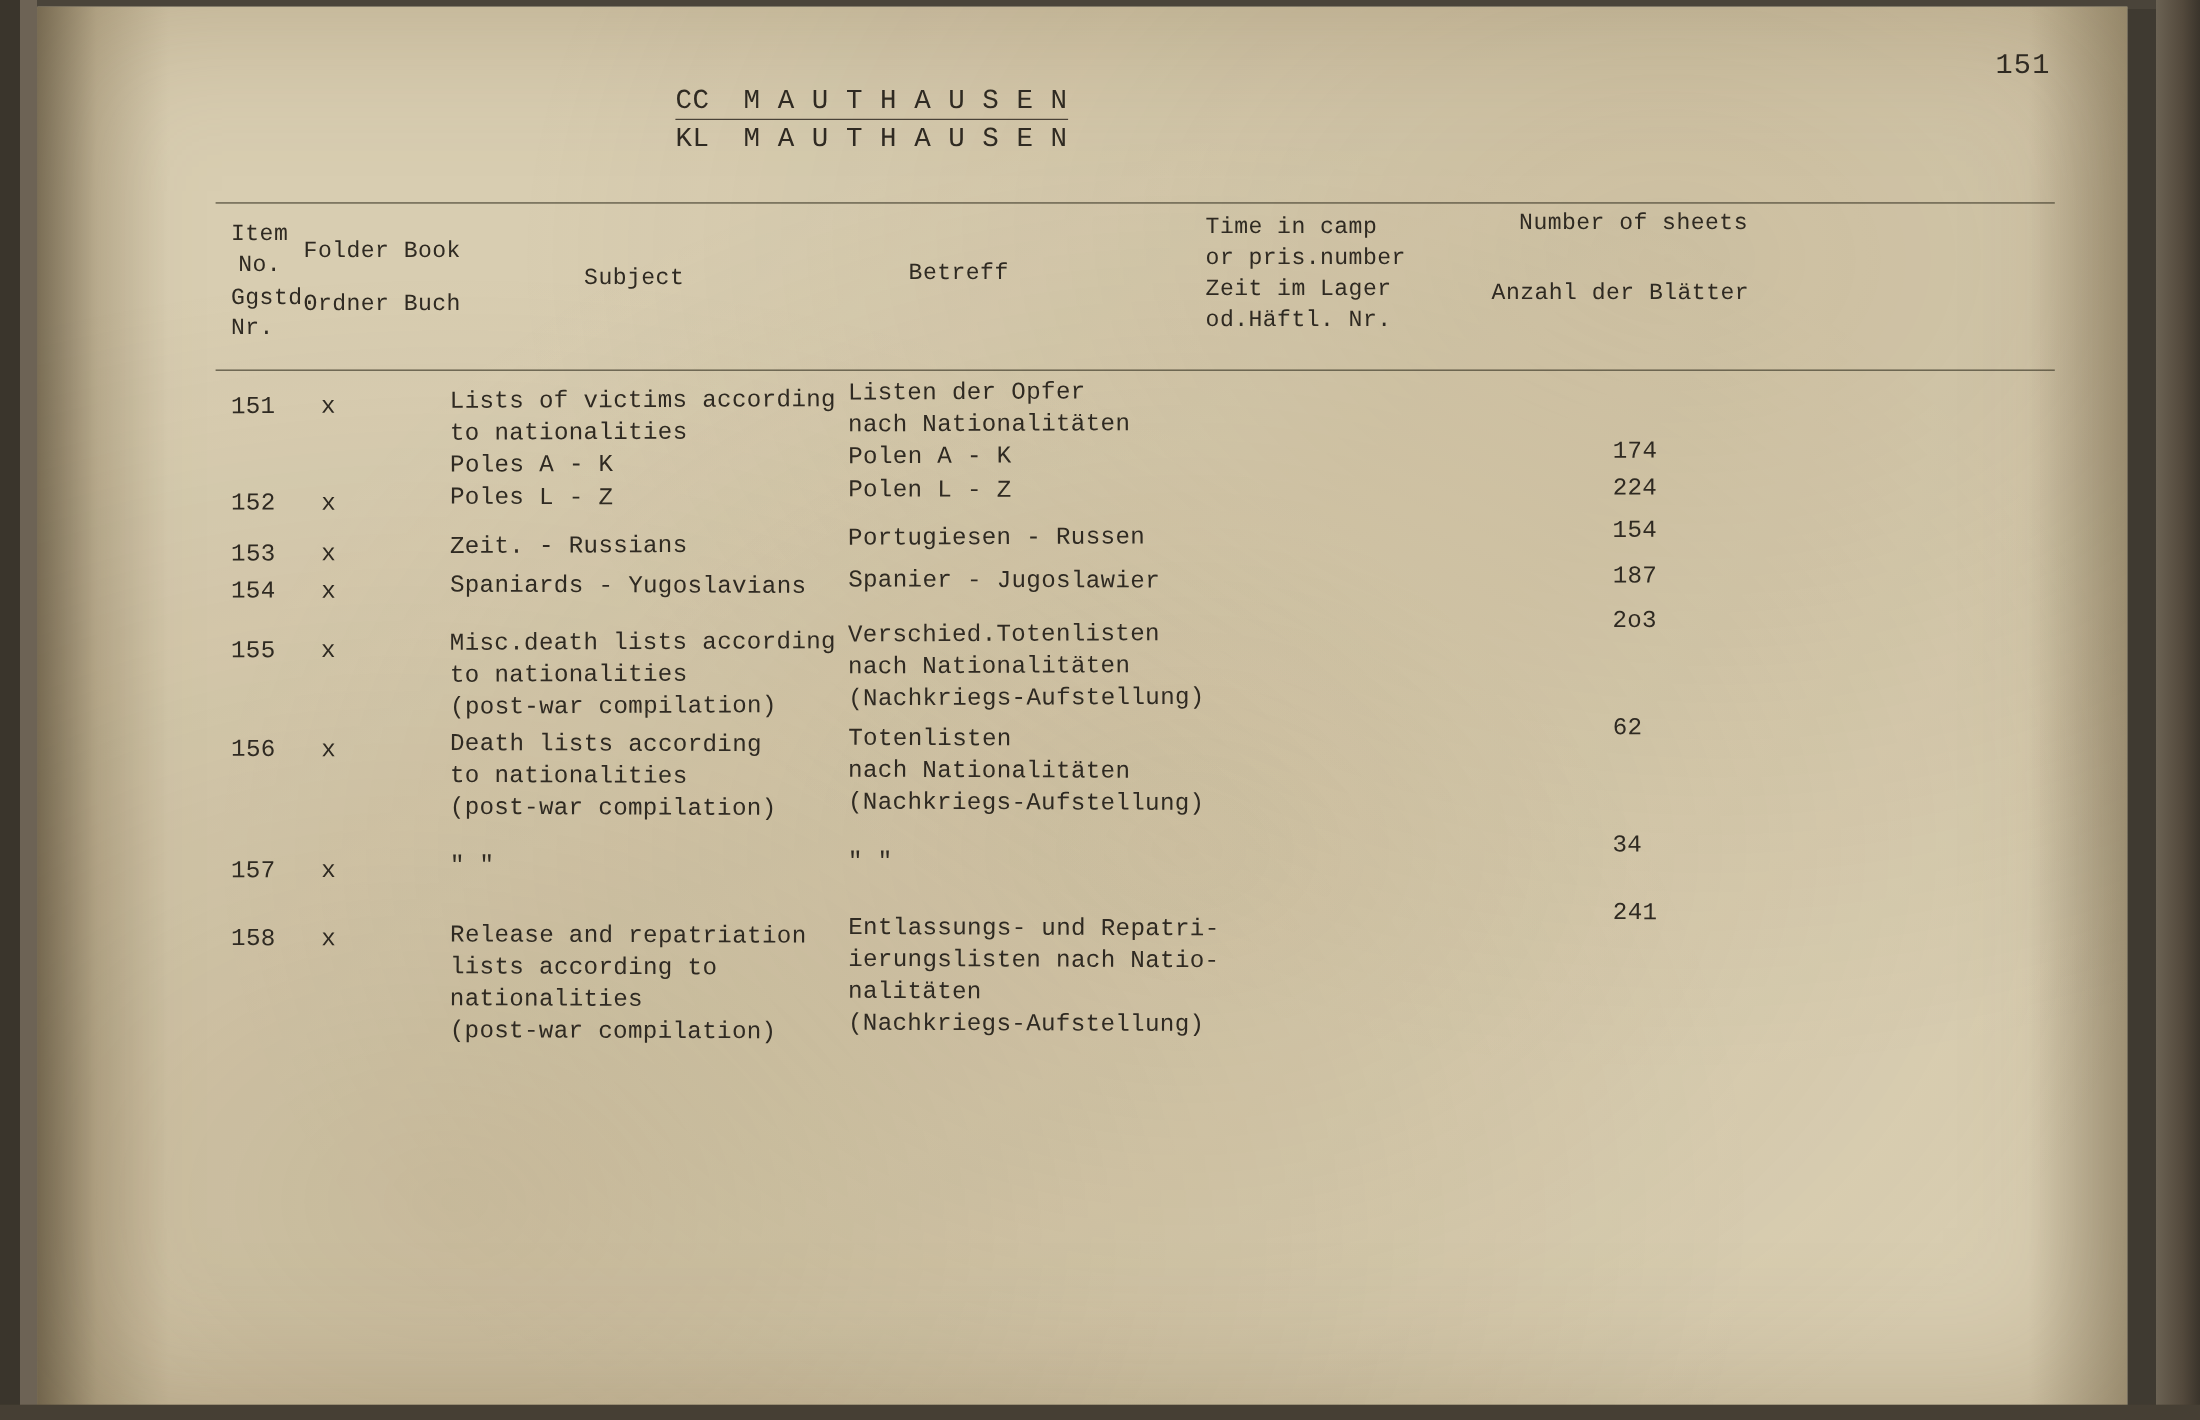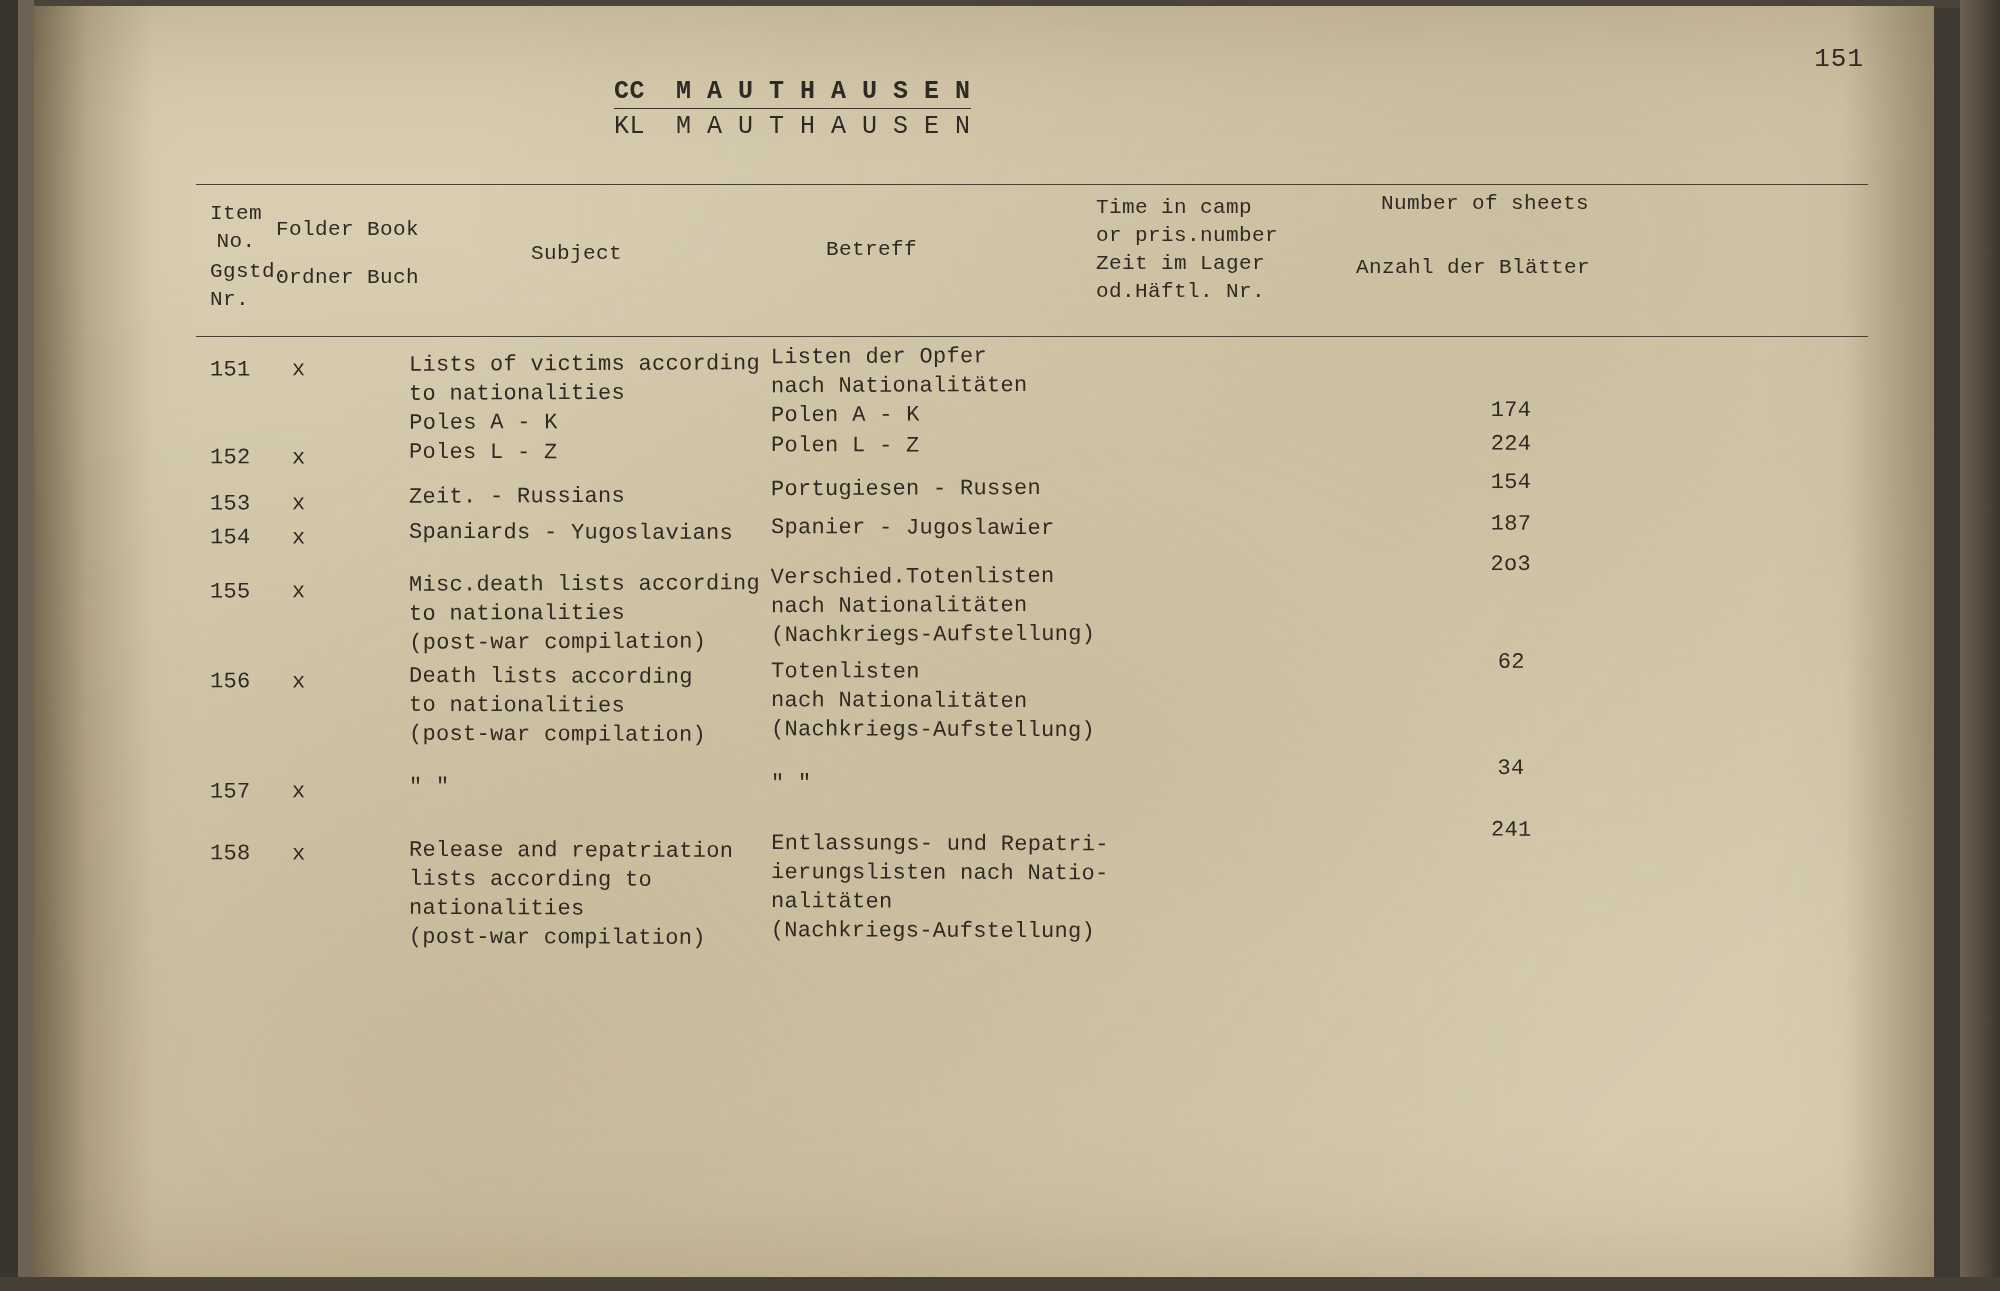--- a/index.html
+++ b/index.html
@@ -94,21 +94,21 @@
   }
 
   .title-block {
     position: absolute;
     left: 430px;
     top: 70px;
     font-size: 25px;
     line-height: 32px;
     letter-spacing: 0.5px;
   }
-  .title-line-1 { white-space: pre; font-weight: bold; }
+  .title-line-1 { white-space: pre; }
   .title-line-2 { white-space: pre; border-top: 1.5px solid #3a342b; padding-top: 2px; }
 
   .rule {
     position: absolute;
     left: 12px;
     width: 1672px;
     height: 0;
     border-top: 1.6px solid #45402f;
   }
   .rule.top { top: 178px; }
@@ -142,21 +142,21 @@
     width: 1672px;
     font-size: 22px;
     line-height: 29px;
     letter-spacing: 0.3px;
   }
   .row { position: relative; }
   .c-no      { position: absolute; left: 14px;  white-space: pre; }
   .c-folder  { position: absolute; left: 96px;  }
   .c-subject { position: absolute; left: 213px; white-space: pre-line; }
   .c-betreff { position: absolute; left: 575px; white-space: pre-line; }
-  .c-sheets  { position: absolute; left: 1270px; text-align: center; width: 90px; }
+  .c-sheets  { position: absolute; left: 1270px; text-align: left; width: 90px; }
 
   
   .tilt1 { transform: rotate(-0.25deg); }
   .tilt2 { transform: rotate(0.2deg); }
 </style>
 </head>
 <body>
 
 <div class="page">
   <div class="desk"></div>

